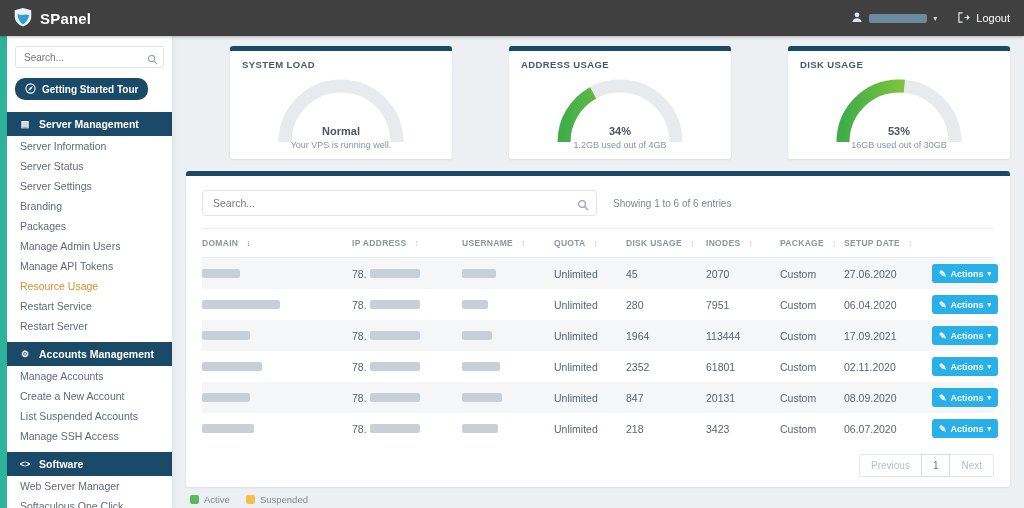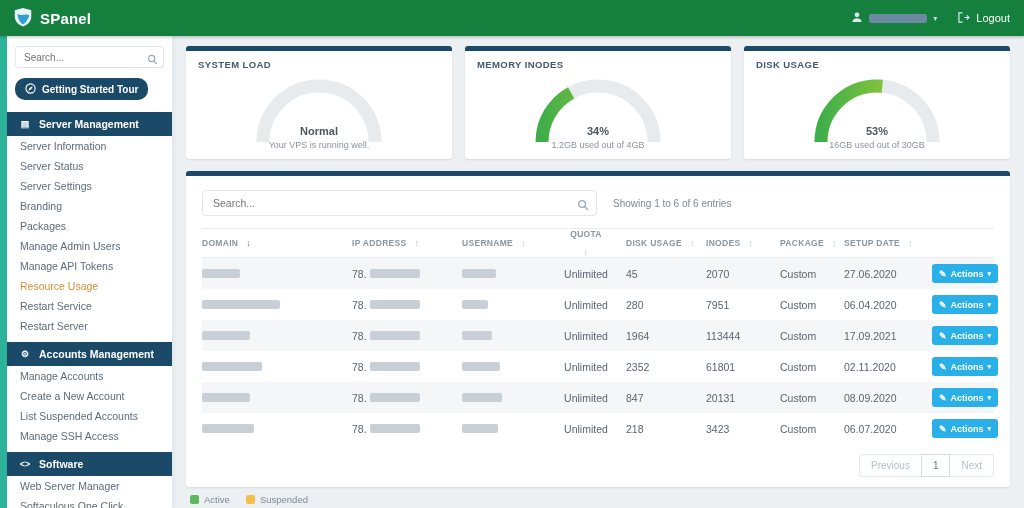--- a/index.html
+++ b/index.html
@@ -6,21 +6,21 @@
   html, body { width: 1024px; height: 508px; overflow: hidden; }
   body {
     font-family: "Liberation Sans", sans-serif;
     background: #edf0f3;
     color: #5a6570;
     position: relative;
   }
 
   
   .topbar {
-    height: 36px; background: #15803d; color: #fff;
+    height: 36px; background: #404040; color: #fff;
     display: flex; align-items: center; justify-content: space-between;
     padding: 0 14px; box-shadow: 0 1px 3px rgba(0,0,0,.25); position: relative; z-index: 5;
   }
   .brand { display: flex; align-items: center; gap: 8px; font-weight: bold; font-size: 15px; letter-spacing: .2px; }
   .topbar-right { display: flex; align-items: center; gap: 20px; font-size: 11px; }
   .user-chip { display: flex; align-items: center; gap: 6px; cursor: pointer; }
   .redact { display: inline-block; height: 9px; background: #c9cfd6; border-radius: 2px; }
   .redact-light { display: inline-block; height: 9px; width: 58px; background: #6d8ba0; border-radius: 2px; }
   .tb-caret { font-size: 8px; color: #cdd9e2; }
   .logout { display: flex; align-items: center; gap: 6px; cursor: pointer; }
@@ -58,21 +58,21 @@
     font-size: 10.5px; line-height: 12px; cursor: pointer;
   }
   .sb-item.active { color: #d98e32; }
 
   
   .cards { display: flex; gap: 13px; margin-bottom: 12px; }
   .card {
     background: #fff; border-radius: 3px; border-top: 5px solid #1b4a68;
     box-shadow: 0 1px 2px rgba(0,0,0,.09);
   }
-  .gauge-card { flex: 1; height: 113px; padding: 8px 12px 16px; overflow: hidden; }
+  .gauge-card { flex: 1; height: 113px; padding: 8px 12px 16px; overflow: hidden; margin-left: 44px; }
   .card-title { font-size: 9.5px; font-weight: bold; color: #44596b; letter-spacing: .4px; }
   .gauge { width: 160px; margin: -4px auto 0; position: relative; height: 88px; }
   .gauge svg { width: 160px; height: 84px; display: block; }
   .g-track { fill: none; stroke: #e8ebee; stroke-width: 13; }
   .g-prog  { fill: none; stroke: url(#ggrad); stroke-width: 13; }
   .g-value { position: absolute; left: 0; right: 0; bottom: 17px; text-align: center; font-size: 11px; font-weight: bold; color: #4c5660; }
   .g-sub   { position: absolute; left: 0; right: 0; bottom: 4px; text-align: center; font-size: 9px; color: #8b949d; }
 
   
   .table-card { padding: 14px 16px 10px; }
@@ -91,21 +91,21 @@
     display: flex; align-items: center; gap: 8px; flex: none;
     font-size: 8.5px; font-weight: bold; color: #8a96a1; letter-spacing: .3px; padding-right: 8px;
   }
   .sort { color: #c3ccd3; font-size: 9px; font-weight: normal; }
   .sort.active { color: #5d6b78; font-weight: bold; }
 
   .tr { display: flex; align-items: center; height: 31px; font-size: 10.5px; color: #5a6570; }
   .tr.stripe { background: #f4f6f8; }
   .td { display: flex; align-items: center; flex: none; padding-right: 8px; }
   .col0 { width: 150px; } .col1 { width: 110px; } .col2 { width: 92px; }
-  .col3 { width: 72px; flex-direction: column; }  .col4 { width: 80px; }  .col5 { width: 74px; }
+  .col3 { width: 72px; }  .col4 { width: 80px; }  .col5 { width: 74px; }
   .col6 { width: 64px; }  .col7 { width: 88px; }
   .col8 { flex: 1; justify-content: flex-end; padding-right: 0; }
   .ip-pre { margin-right: 3px; }
 
   .actions-btn {
     background: #29b0e8; color: #fff; border: none; border-radius: 3px; height: 19px;
     font-size: 9px; font-weight: bold; display: inline-flex; align-items: center; gap: 4px;
     padding: 0 7px; cursor: pointer; font-family: "Liberation Sans", sans-serif;
   }
   .actions-btn .pencil { font-size: 9px; }
@@ -246,21 +246,21 @@
         </defs>
         <path class="g-track" d="M 24 76 A 56 56 0 0 1 136 76"></path>
         <path class="g-prog" d="M 24 76 A 56 56 0 0 1 136 76" stroke-dasharray="0 185.92918860102841"></path>
       </svg>
       <div class="g-value">Normal</div>
       <div class="g-sub">Your VPS is running well.</div>
     </div>
   </div>
 
   <div class="card gauge-card">
-    <div class="card-title">MEMORY INODES</div>
+    <div class="card-title">ADDRESS USAGE</div>
     <div class="gauge">
       <svg viewBox="0 0 160 84">
         <defs>
           <linearGradient id="ggrad" x1="0" y1="0" x2="1" y2="0">
             <stop offset="0" stop-color="#3fae49"></stop>
             <stop offset="1" stop-color="#b8d432"></stop>
           </linearGradient>
         </defs>
         <path class="g-track" d="M 24 76 A 56 56 0 0 1 136 76"></path>
         <path class="g-prog" d="M 24 76 A 56 56 0 0 1 136 76" stroke-dasharray="59.815924124349664 185.92918860102841"></path>

